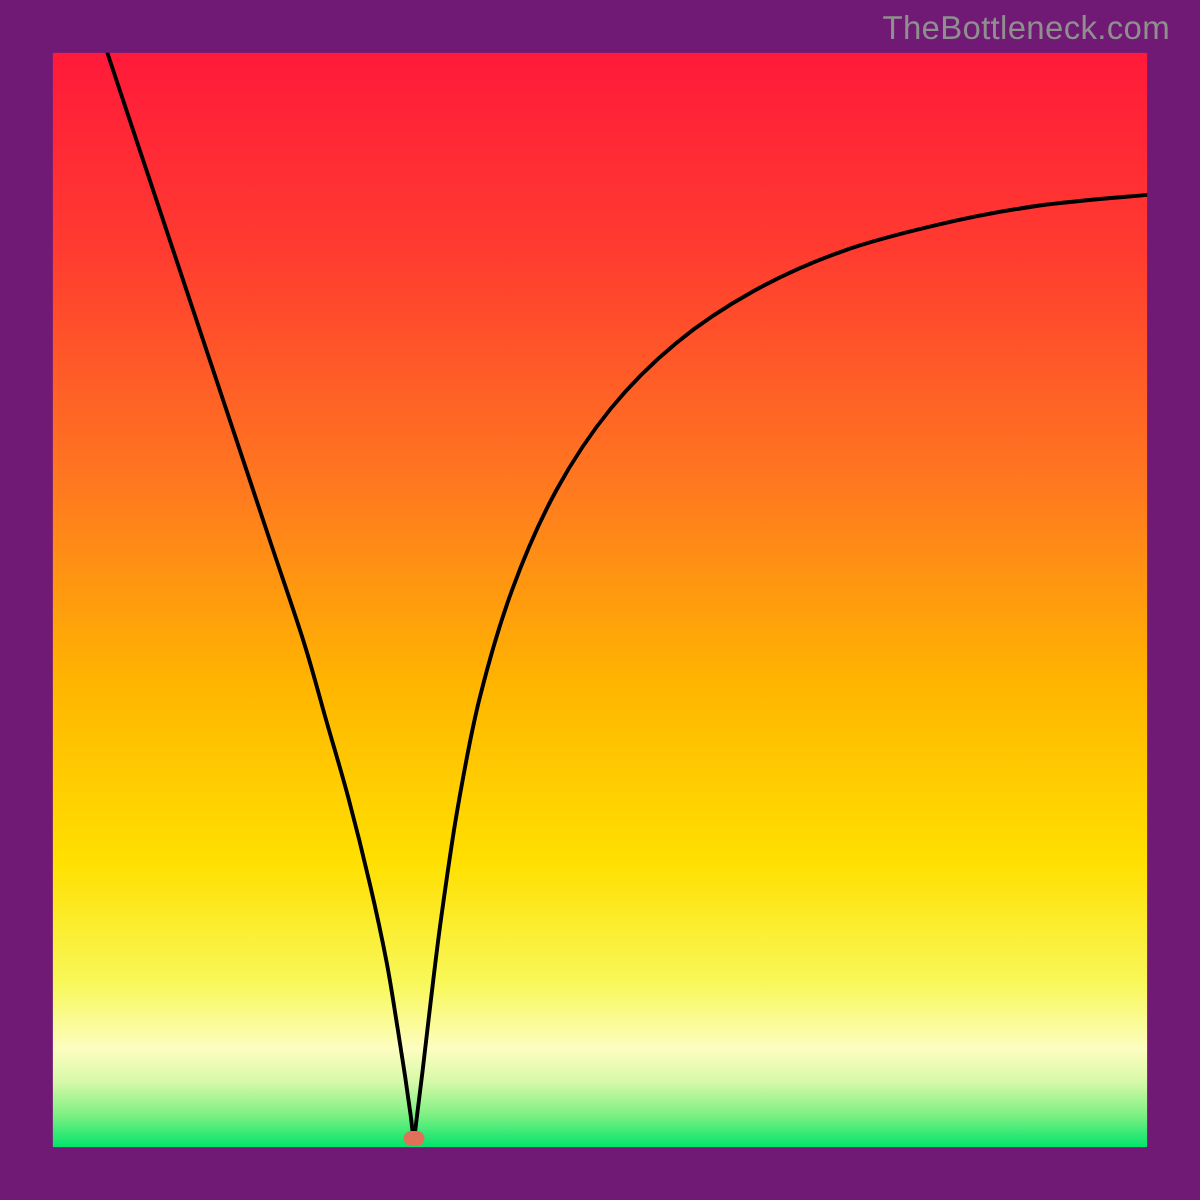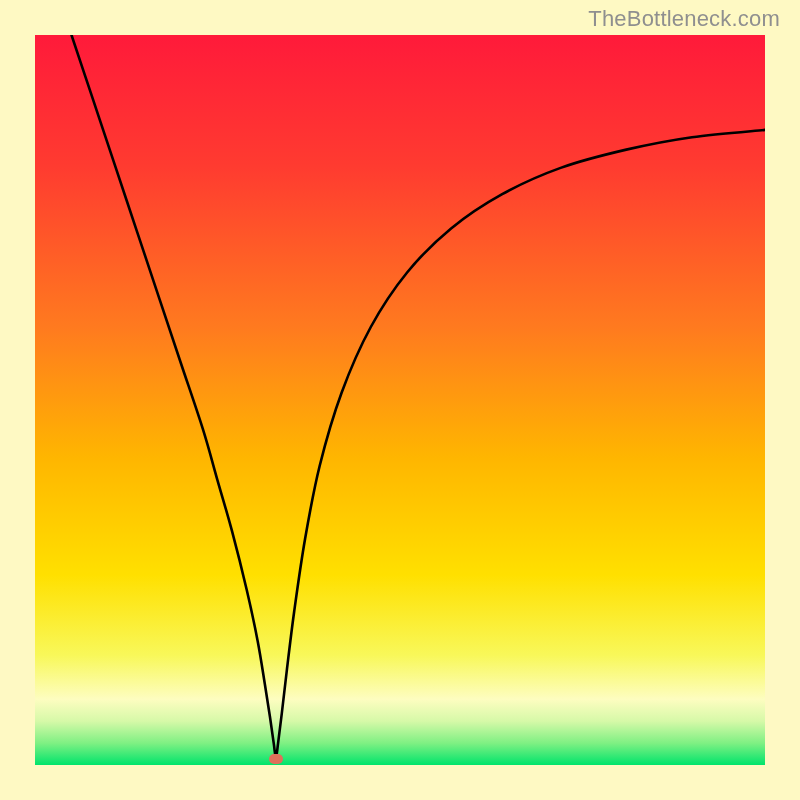--- a/index.html
+++ b/index.html
@@ -9,21 +9,21 @@
     height: 800px;
     background: #000;
     overflow: hidden;
   }
   .frame {
     position: absolute;
     left: 0;
     top: 0;
     width: 800px;
     height: 800px;
-    background: #fef9c3;
+    background: #701a75;
   }
   .plot {
     position: absolute;
     left: 35px;
     top: 35px;
     width: 730px;
     height: 730px;
     overflow: hidden;
   }
   .gradient {

